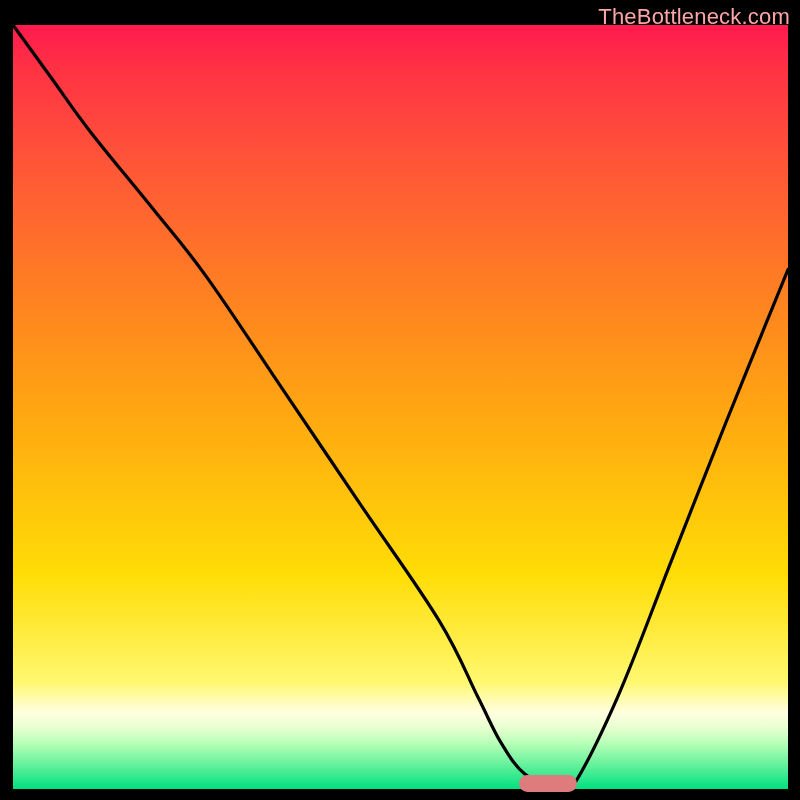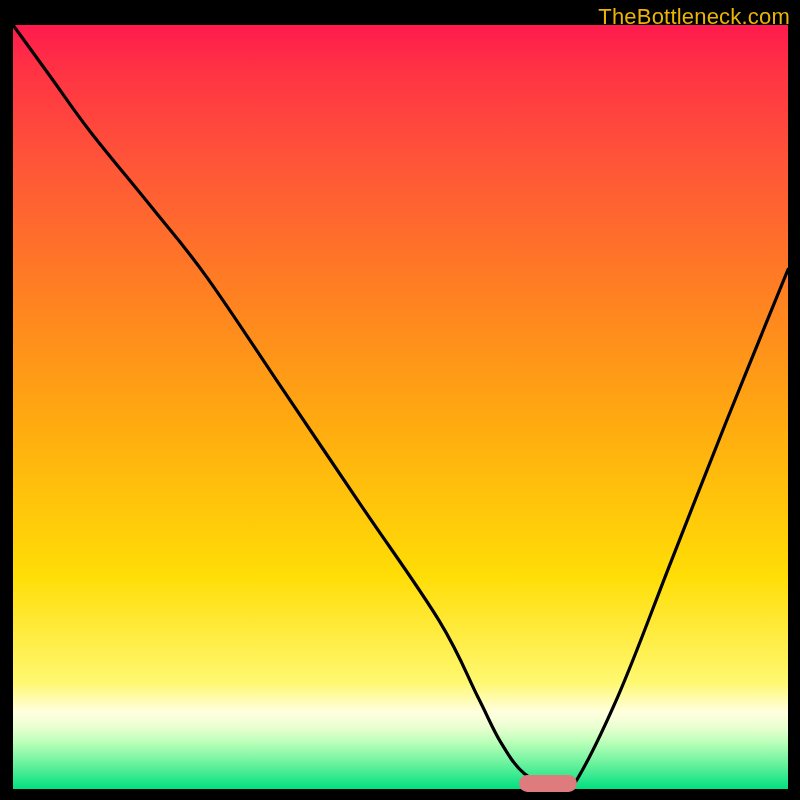--- a/index.html
+++ b/index.html
@@ -36,21 +36,21 @@
       #e8ffd0 92%,
       #b8ffb8 94%,
       #60f09a 97%,
       #00e080 100%
     );
   }
   .watermark {
     position: absolute;
     top: 4px;
     right: 10px;
-    color: #eab308;
+    color: #fca5a5;
     font-size: 22px;
     font-weight: 500;
     letter-spacing: 0.2px;
     user-select: none;
   }
   svg.curve {
     position: absolute;
     left: 0;
     top: 0;
     width: 775px;

